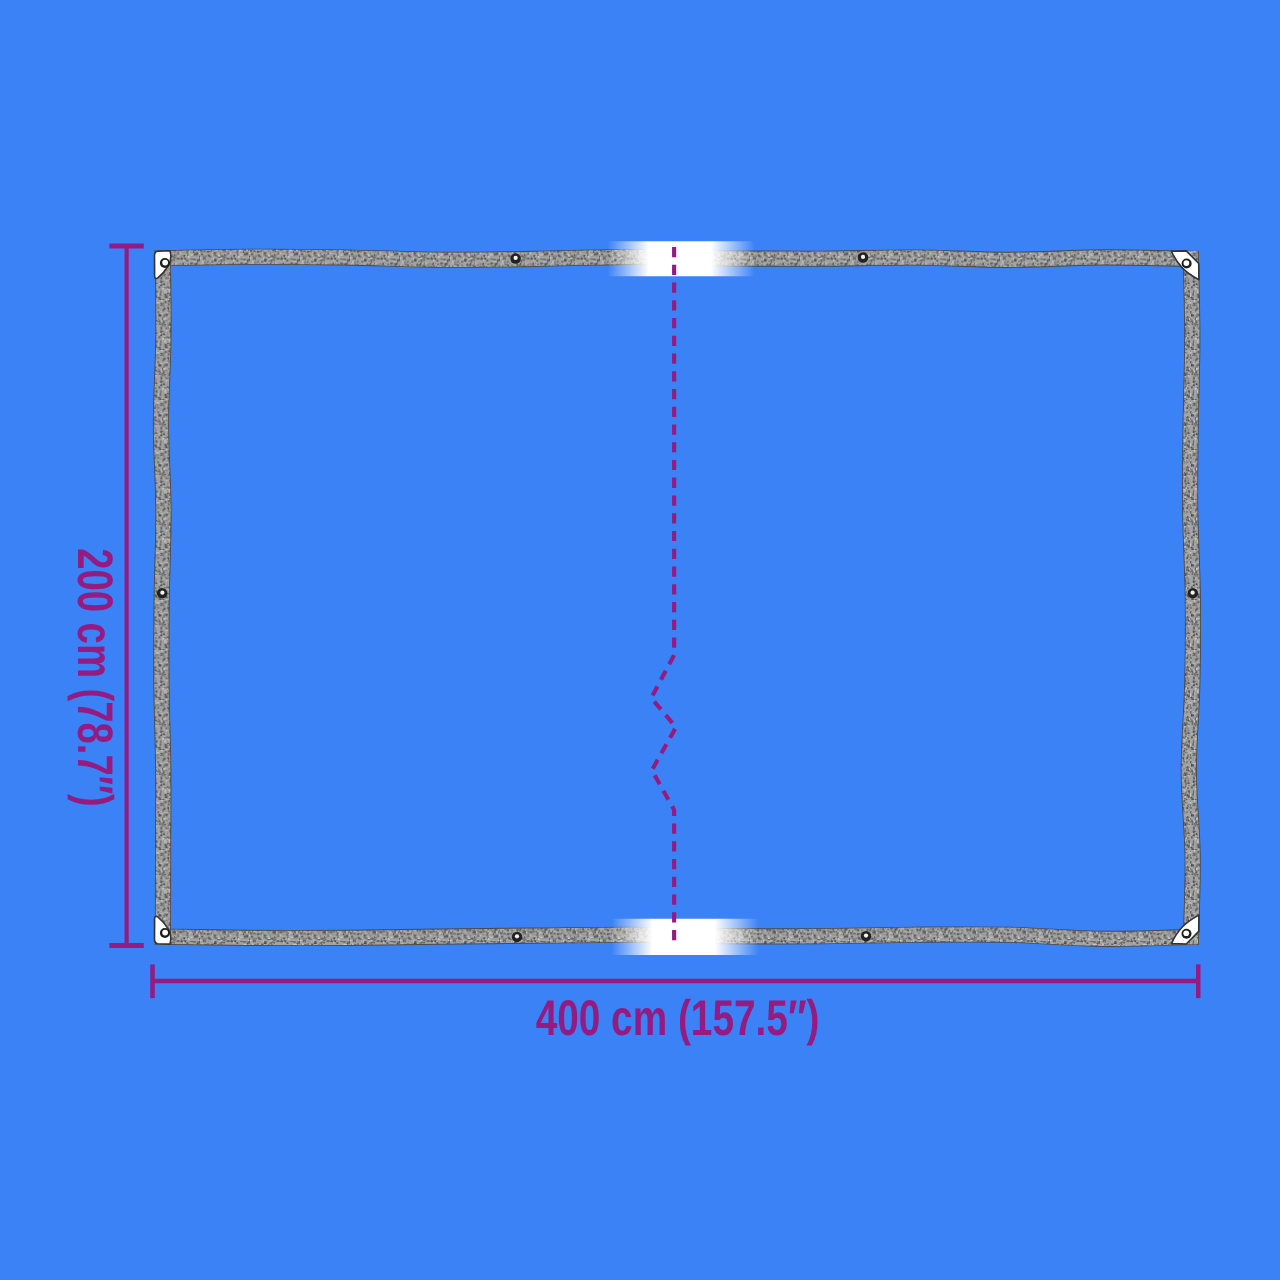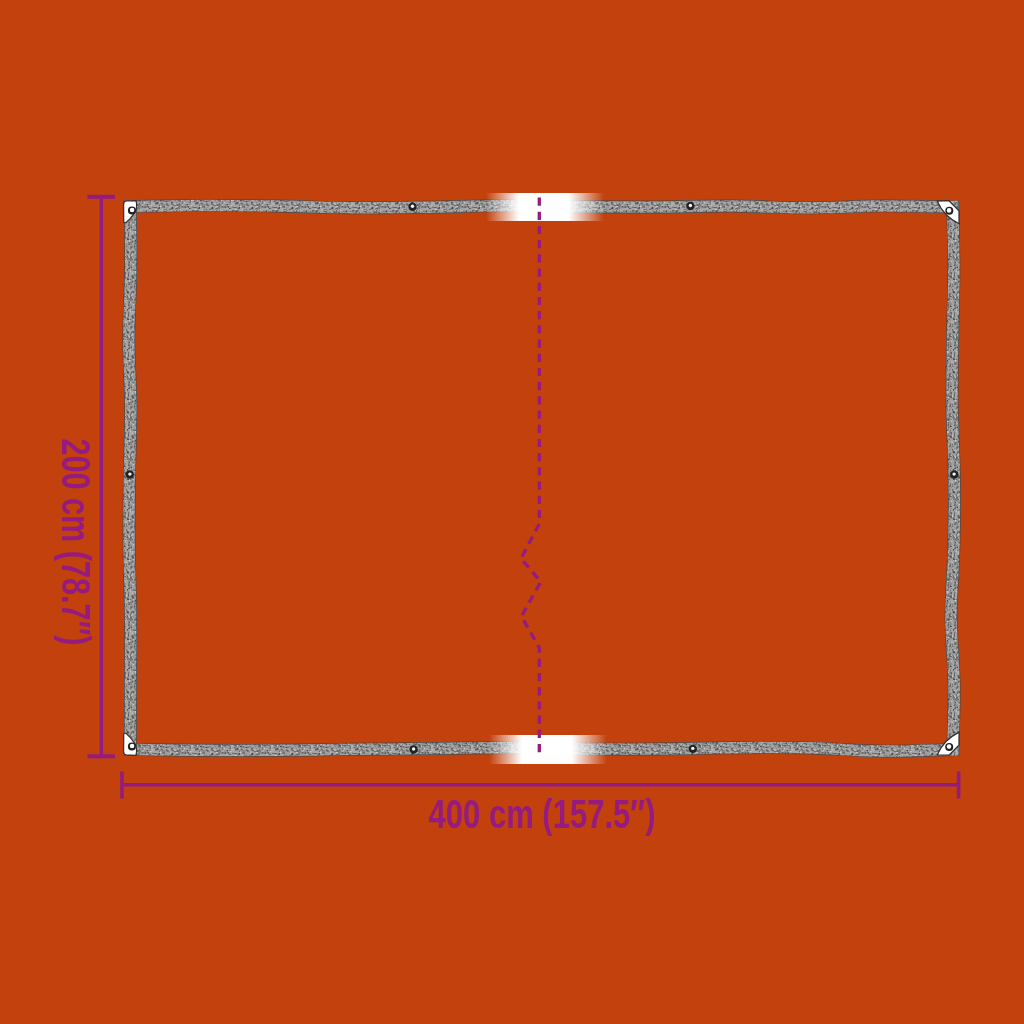--- a/index.html
+++ b/index.html
@@ -1,16 +1,16 @@
 <!DOCTYPE html>
 <html><head>
 <meta charset="utf-8">
 <style>
   html,body{margin:0;padding:0;background:#ffffff;}
-  .wrap{width:1024px;height:1024px;position:relative;background:#c2410c;overflow:hidden;}
+  .wrap{width:1024px;height:1024px;position:relative;background:#3b82f6;overflow:hidden;}
   text{font-family:"Liberation Sans",sans-serif;font-weight:bold;}
 </style>
 </head>
 <body>
 <div class="wrap">
 <svg width="1024" height="1024" viewBox="0 0 1024 1024">
 <defs>
   <pattern id="texH" patternUnits="userSpaceOnUse" x="0" y="0" width="40" height="14">
           <rect x="-1" y="-1" width="42" height="16" fill="#a3a3a3"></rect>
           <rect x="-1" y="2.6" width="42" height="0.7" fill="#6e6e6e" opacity="0.5"></rect>

